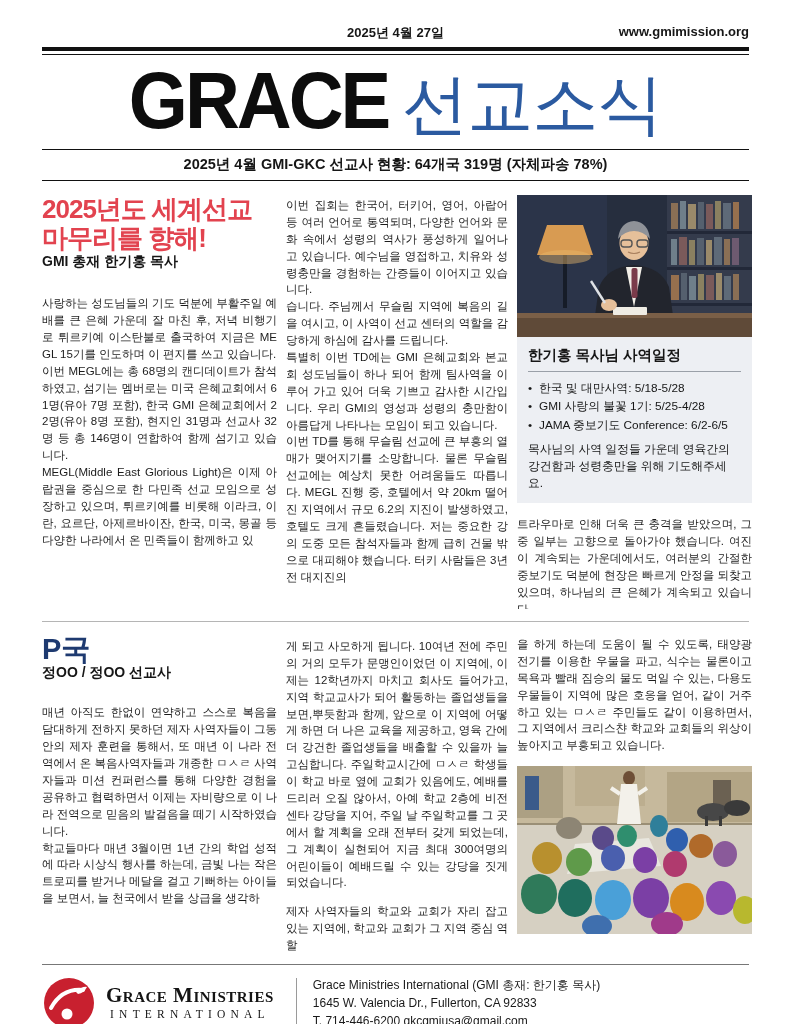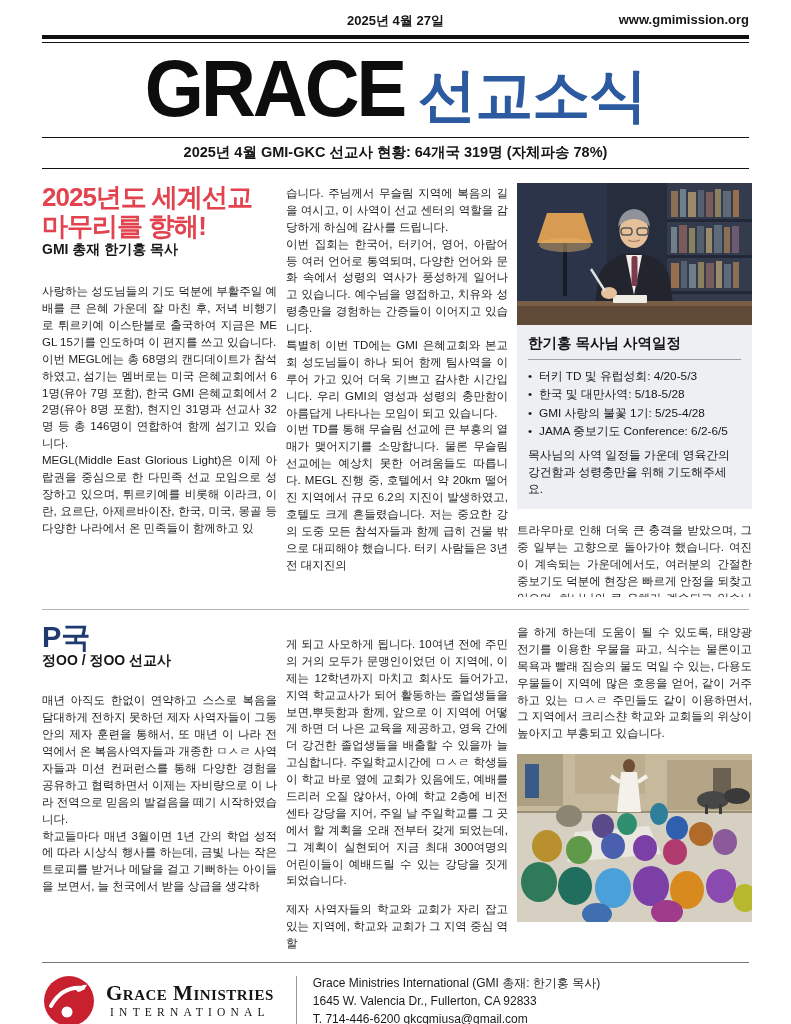--- a/index.html
+++ b/index.html
@@ -3,30 +3,30 @@
 <meta charset="utf-8">
 <style>
   :root{
     --blue:#2b5aa0; --red:#e2434f; --navy:#1e3a70; --ink:#161616;
   }
   *{margin:0;padding:0;box-sizing:border-box;}
   html,body{background:#888;}
   .page{
     width:791px;height:1024px;background:#ffffff;margin:0 auto;
     font-family:"Liberation Sans","DejaVu Sans",sans-serif;color:var(--ink);
-    overflow:hidden;padding-top:12px;position:relative;
+    overflow:hidden;padding-top:24px;position:relative;
   }
   
   .topline{position:relative;height:18px;padding:0 42px;font-size:13px;font-weight:bold;}
   .topline .date{position:absolute;left:0;right:0;text-align:center;}
   .topline .site{position:absolute;right:42px;}
   .double-rule{margin:5px 42px 0;height:8px;border-top:4px solid #111;border-bottom:1.5px solid #111;}
   .masthead{height:92px;display:flex;justify-content:center;align-items:baseline;gap:14px;margin-top:2px;}
   .mh-en{font-size:76px;font-weight:bold;letter-spacing:-3px;color:#0d0d0d;transform:scaleY(1.04);}
-  .mh-ko{font-size:58px;font-weight:bold;color:var(--blue);letter-spacing:-1px;}
+  .mh-ko{font-size:66px;font-weight:normal;color:var(--blue);letter-spacing:-1px;}
   .thin-rule{margin:0 42px;border-top:1.5px solid #111;}
   .banner{padding:5px 0 6px;text-align:center;font-size:14.5px;font-weight:bold;}
   
   .article{display:flex;gap:9px;padding:0 42px;margin-top:14px;}
   .col{overflow:hidden;}
   .a1 .col{height:414px;}
   .a2 .col{height:318px;}
   .c1{flex:0 0 235px;}
   .c2{flex:0 0 222px;}
   .c3{flex:0 0 235px;}
@@ -88,22 +88,22 @@
         <span>마무리를 향해!</span>
       </h2>
       <div class="author">GMI 총재 한기홍 목사</div>
       <div class="bodytxt">
         <p>사랑하는 성도님들의 기도 덕분에 부활주일 예배를 큰 은혜 가운데 잘 마친 후, 저녁 비행기로 튀르키예 이스탄불로 출국하여 지금은 MEGL 15기를 인도하며 이 편지를 쓰고 있습니다.</p>
         <p>이번 MEGL에는 총 68명의 캔디데이트가 참석하였고, 섬기는 멤버로는 미국 은혜교회에서 61명(유아 7명 포함), 한국 GMI 은혜교회에서 22명(유아 8명 포함), 현지인 31명과 선교사 32명 등 총 146명이 연합하여 함께 섬기고 있습니다.</p>
         <p>MEGL(Middle East Glorious Light)은 이제 아랍권을 중심으로 한 다민족 선교 모임으로 성장하고 있으며, 튀르키예를 비롯해 이라크, 이란, 요르단, 아제르바이잔, 한국, 미국, 몽골 등 다양한 나라에서 온 민족들이 함께하고 있</p>
       </div>
     </div>
     <div class="col c2 bodytxt" style="margin-top:2px;">
+      <p>이번 집회는 한국어, 터키어, 영어, 아랍어 등 여러 언어로 통역되며, 다양한 언어와 문화 속에서 성령의 역사가 풍성하게 일어나고 있습니다. 예수님을 영접하고, 치유와 성령충만을 경험하는 간증들이 이어지고 있습니다.</p>
       <p>습니다. 주님께서 무슬림 지역에 복음의 길을 여시고, 이 사역이 선교 센터의 역할을 감당하게 하심에 감사를 드립니다.</p>
-      <p>이번 집회는 한국어, 터키어, 영어, 아랍어 등 여러 언어로 통역되며, 다양한 언어와 문화 속에서 성령의 역사가 풍성하게 일어나고 있습니다. 예수님을 영접하고, 치유와 성령충만을 경험하는 간증들이 이어지고 있습니다.</p>
       <p>특별히 이번 TD에는 GMI 은혜교회와 본교회 성도님들이 하나 되어 함께 팀사역을 이루어 가고 있어 더욱 기쁘고 감사한 시간입니다. 우리 GMI의 영성과 성령의 충만함이 아름답게 나타나는 모임이 되고 있습니다.</p>
       <p>이번 TD를 통해 무슬림 선교에 큰 부흥의 열매가 맺어지기를 소망합니다. 물론 무슬림 선교에는 예상치 못한 어려움들도 따릅니다. MEGL 진행 중, 호텔에서 약 20km 떨어진 지역에서 규모 6.2의 지진이 발생하였고, 호텔도 크게 흔들렸습니다. 저는 중요한 강의 도중 모든 참석자들과 함께 급히 건물 밖으로 대피해야 했습니다. 터키 사람들은 3년 전 대지진의</p>
     </div>
     <div class="col c3">
       <div class="card">
 
         <svg class="photo" width="235" height="142" viewBox="0 0 235 142">
           <rect width="235" height="142" fill="#262e3e"></rect>
           <rect x="0" y="0" width="90" height="142" fill="#2b3449"></rect>
 
@@ -153,21 +153,20 @@
 
           <rect x="0" y="118" width="235" height="24" fill="#5f4a38"></rect>
           <rect x="0" y="118" width="235" height="5" fill="#7a5f47"></rect>
           <rect x="96" y="112" width="34" height="8" rx="1" fill="#efece4"></rect>
           <ellipse cx="92" cy="110" rx="8" ry="6" fill="#e6c09a"></ellipse>
           <line x1="88" y1="108" x2="74" y2="86" stroke="#dfe2e6" stroke-width="2.4"></line>
         </svg>
         <div class="schedule">
           <h3>한기홍 목사님 사역일정</h3>
           <ul>
-            <li>터키 TD 및 유럽성회: 4/20-5/3</li>
             <li>한국 및 대만사역: 5/18-5/28</li>
             <li>GMI 사랑의 불꽃 1기: 5/25-4/28</li>
             <li>JAMA 중보기도 Conference: 6/2-6/5</li>
           </ul>
           <p class="note">목사님의 사역 일정들 가운데 영육간의 강건함과 성령충만을 위해 기도해주세요.</p>
         </div>
       </div>
       <p class="bodyp cont">트라우마로 인해 더욱 큰 충격을 받았으며, 그 중 일부는 고향으로 돌아가야 했습니다. 여진이 계속되는 가운데에서도, 여러분의 간절한 중보기도 덕분에 현장은 빠르게 안정을 되찾고 있으며, 하나님의 큰 은혜가 계속되고 있습니다.</p>
     </div>
   </section>
@@ -176,21 +175,21 @@
 
   <section class="article a2">
     <div class="col c1">
       <h2 class="title-navy">P국</h2>
       <div class="author">정OO / 정OO 선교사</div>
       <div class="bodytxt">
         <p>매년 아직도 한없이 연약하고 스스로 복음을 담대하게 전하지 못하던 제자 사역자들이 그동안의 제자 훈련을 통해서, 또 매년 이 나라 전역에서 온 복음사역자들과 개종한 ㅁㅅㄹ 사역자들과 미션 컨퍼런스를 통해 다양한 경험을 공유하고 협력하면서 이제는 자비량으로 이 나라 전역으로 믿음의 발걸음을 떼기 시작하였습니다.</p>
         <p>학교들마다 매년 3월이면 1년 간의 학업 성적에 따라 시상식 행사를 하는데, 금빛 나는 작은 트로피를 받거나 메달을 걸고 기뻐하는 아이들을 보면서, 늘 천국에서 받을 상급을 생각하</p>
       </div>
     </div>
-    <div class="col c2 bodytxt" style="margin-top:14px;">
+    <div class="col c2 bodytxt" style="margin-top:4px;">
       <p>게 되고 사모하게 됩니다. 10여년 전에 주민의 거의 모두가 문맹인이었던 이 지역에, 이제는 12학년까지 마치고 회사도 들어가고, 지역 학교교사가 되어 활동하는 졸업생들을 보면,뿌듯함과 함께, 앞으로 이 지역에 어떻게 하면 더 나은 교육을 제공하고, 영육 간에 더 강건한 졸업생들을 배출할 수 있을까 늘 고심합니다. 주일학교시간에 ㅁㅅㄹ 학생들이 학교 바로 옆에 교회가 있음에도, 예배를 드리러 오질 않아서, 아예 학교 2층에 비전센타 강당을 지어, 주일 날 주일학교를 그 곳에서 할 계획을 오래 전부터 갖게 되었는데, 그 계획이 실현되어 지금 최대 300여명의 어린이들이 예배드릴 수 있는 강당을 짓게 되었습니다.</p>
       <p class="spaced">제자 사역자들의 학교와 교회가 자리 잡고 있는 지역에, 학교와 교회가 그 지역 중심 역할</p>
     </div>
     <div class="col c3">
       <p class="bodyp" style="margin-top:2px;">을 하게 하는데 도움이 될 수 있도록, 태양광 전기를 이용한 우물을 파고, 식수는 물론이고 목욕과 빨래 짐승의 물도 먹일 수 있는, 다용도 우물들이 지역에 많은 호응을 얻어, 같이 거주하고 있는 ㅁㅅㄹ 주민들도 같이 이용하면서, 그 지역에서 크리스챤 학교와 교회들의 위상이 높아지고 부흥되고 있습니다.</p>
       <div class="villagewrap">
 
         <svg class="photo" width="235" height="168" viewBox="0 0 235 168">
           <rect width="235" height="168" fill="#d6d0c2"></rect>
           <rect x="0" y="0" width="235" height="58" fill="#c6b99c"></rect>

